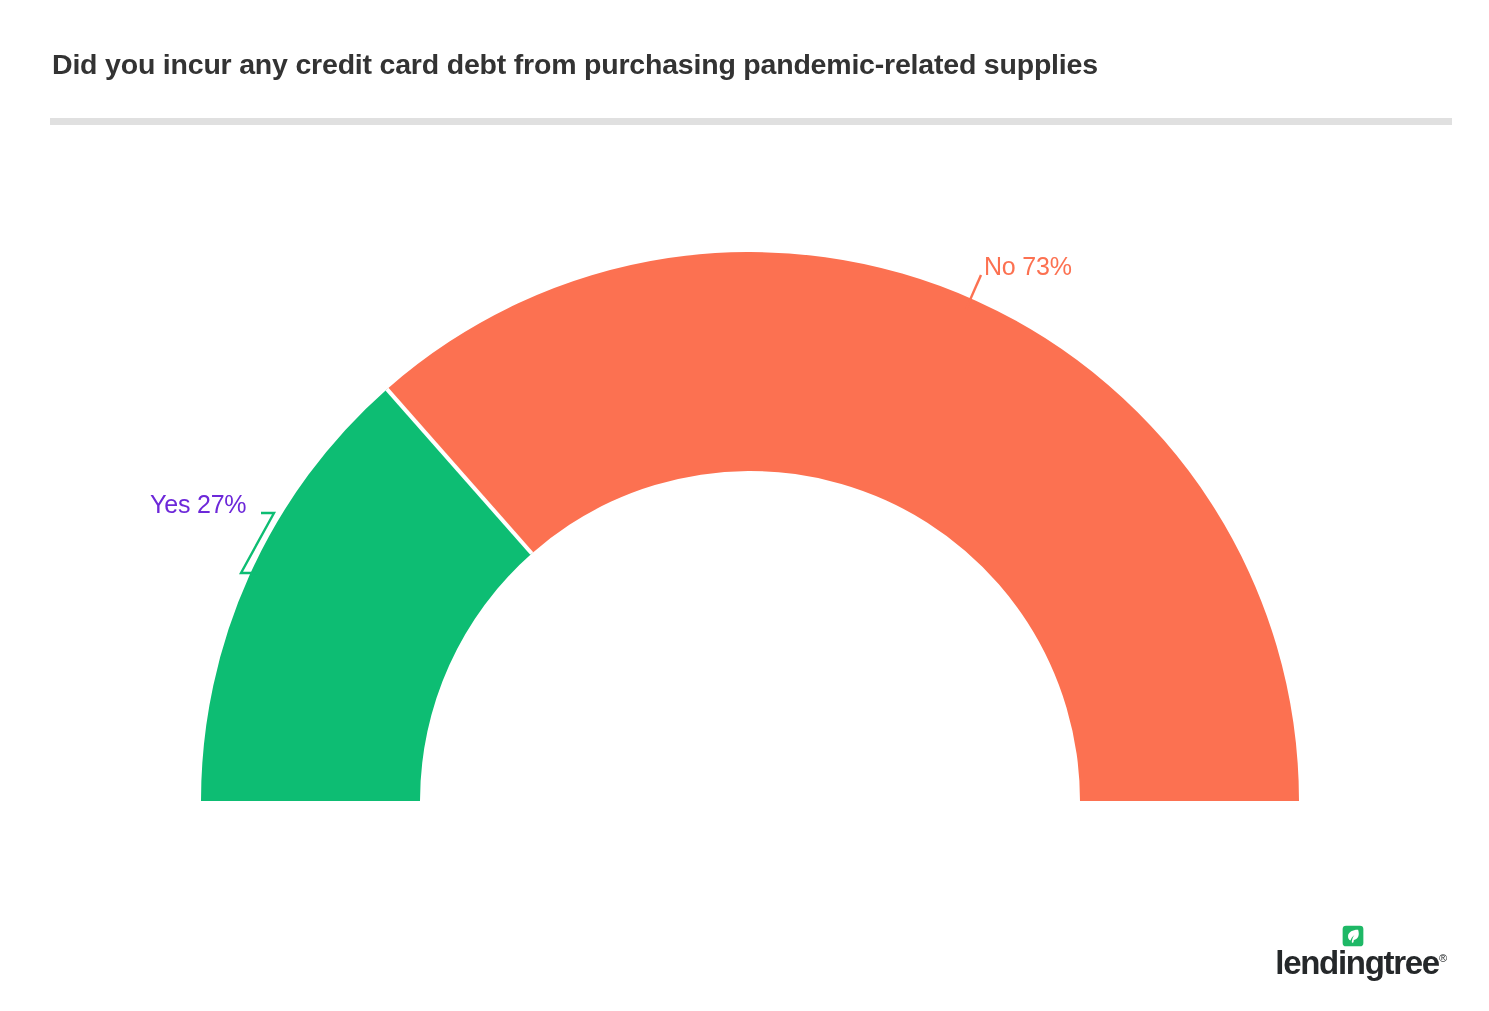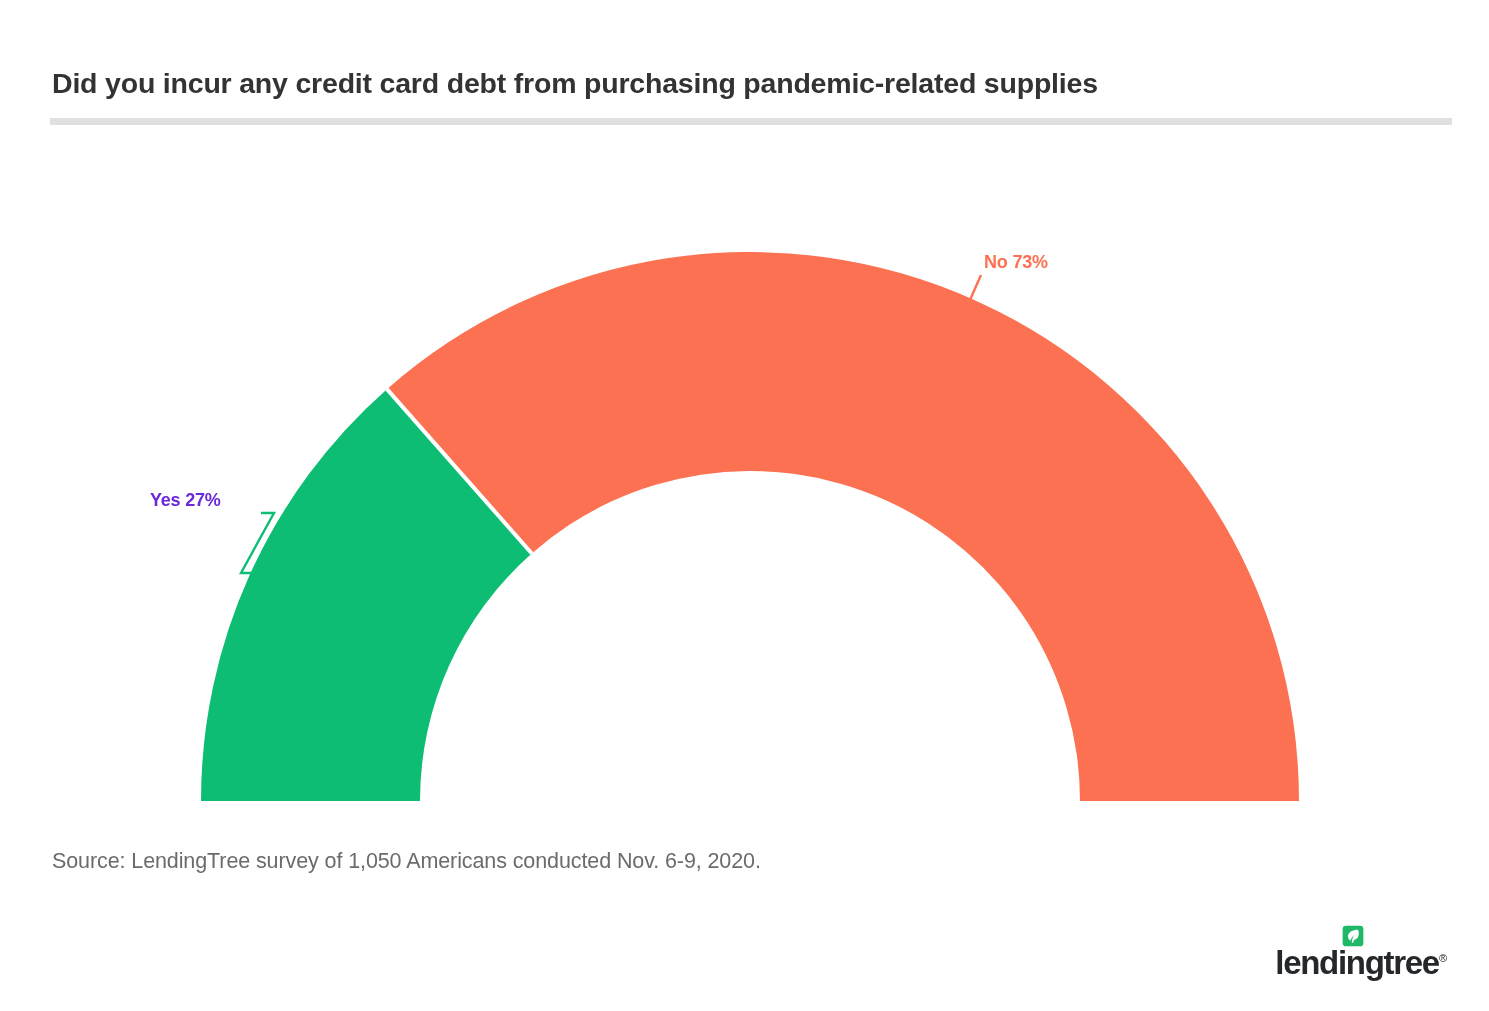--- a/index.html
+++ b/index.html
@@ -20,21 +20,21 @@
   .page {
     position: absolute;
     inset: 0;
     background: #ffffff;
   }
 
   
   .chart-title {
     position: absolute;
     left: 52px;
-    top: 66px;
+    top: 47px;
     width: 1390px;
     font-size: 28.5px;
     font-weight: bold;
     color: #333333;
     letter-spacing: -0.2px;
     line-height: 1.25;
     white-space: nowrap;
   }
 
   .title-rule {
@@ -60,22 +60,22 @@
     left: 0;
     top: 0;
     width: 1489px;
     height: 1011px;
     overflow: visible;
   }
 
   
   .slice-label {
     position: absolute;
-    font-size: 18px;
-    font-weight: bold;
+    font-size: 25px;
+    font-weight: normal;
     white-space: nowrap;
     letter-spacing: -0.2px;
   }
   .label-no {
     left: 984px;
     top: 252px;
     color: #fc7151;
   }
   .label-yes {
     left: 150px;
@@ -145,21 +145,20 @@
       <polyline id="leader-no" fill="none" stroke="#fc7151" stroke-width="2.4" points="966,309 981,275"></polyline>
 
       <polyline id="leader-yes" fill="none" stroke="#0dbd73" stroke-width="2.4" points="261,513 274,513 241,573 257,573"></polyline>
     </svg>
 
     <div class="slice-label label-no">No 73%</div>
 
     <div class="slice-label label-yes">Yes 27%</div>
   </div>
 
-  <div class="source-note">Source: LendingTree survey of 1,050 Americans conducted Nov. 6-9, 2020.</div>
 
   <div class="logo">
     <div class="logo-wordmark">
       <svg class="logo-leaf" viewBox="0 0 24 24">
         <path d="M4.4 0.7 H19.6 A3.7 3.7 0 0 1 23.3 4.4 V19.6 A3.7 3.7 0 0 1 19.6 23.3 H4.4 A3.7 3.7 0 0 1 0.7 19.6 V4.4 A3.7 3.7 0 0 1 4.4 0.7 Z" fill="#1eb866"></path>
         <path d="M17.6 5.2 C12.2 5.0 7.2 7.4 6.6 11.6 C6.2 14.4 7.9 16.3 9.3 17.0 C9.9 14.6 11.4 12.4 13.6 10.9 C12.2 12.6 11.1 14.9 10.7 18.3 C10.6 19.0 11.0 19.4 11.6 19.4 C12.2 19.4 12.5 19.0 12.6 18.4 C12.7 17.7 12.8 17.0 12.9 16.4 C16.0 16.0 18.2 13.4 18.3 9.6 C18.3 8.0 18.0 6.4 17.6 5.2 Z" fill="#ffffff"></path>
       </svg>
       <span>lendingtree</span><span class="logo-tm">®</span>
     </div>
   </div>

